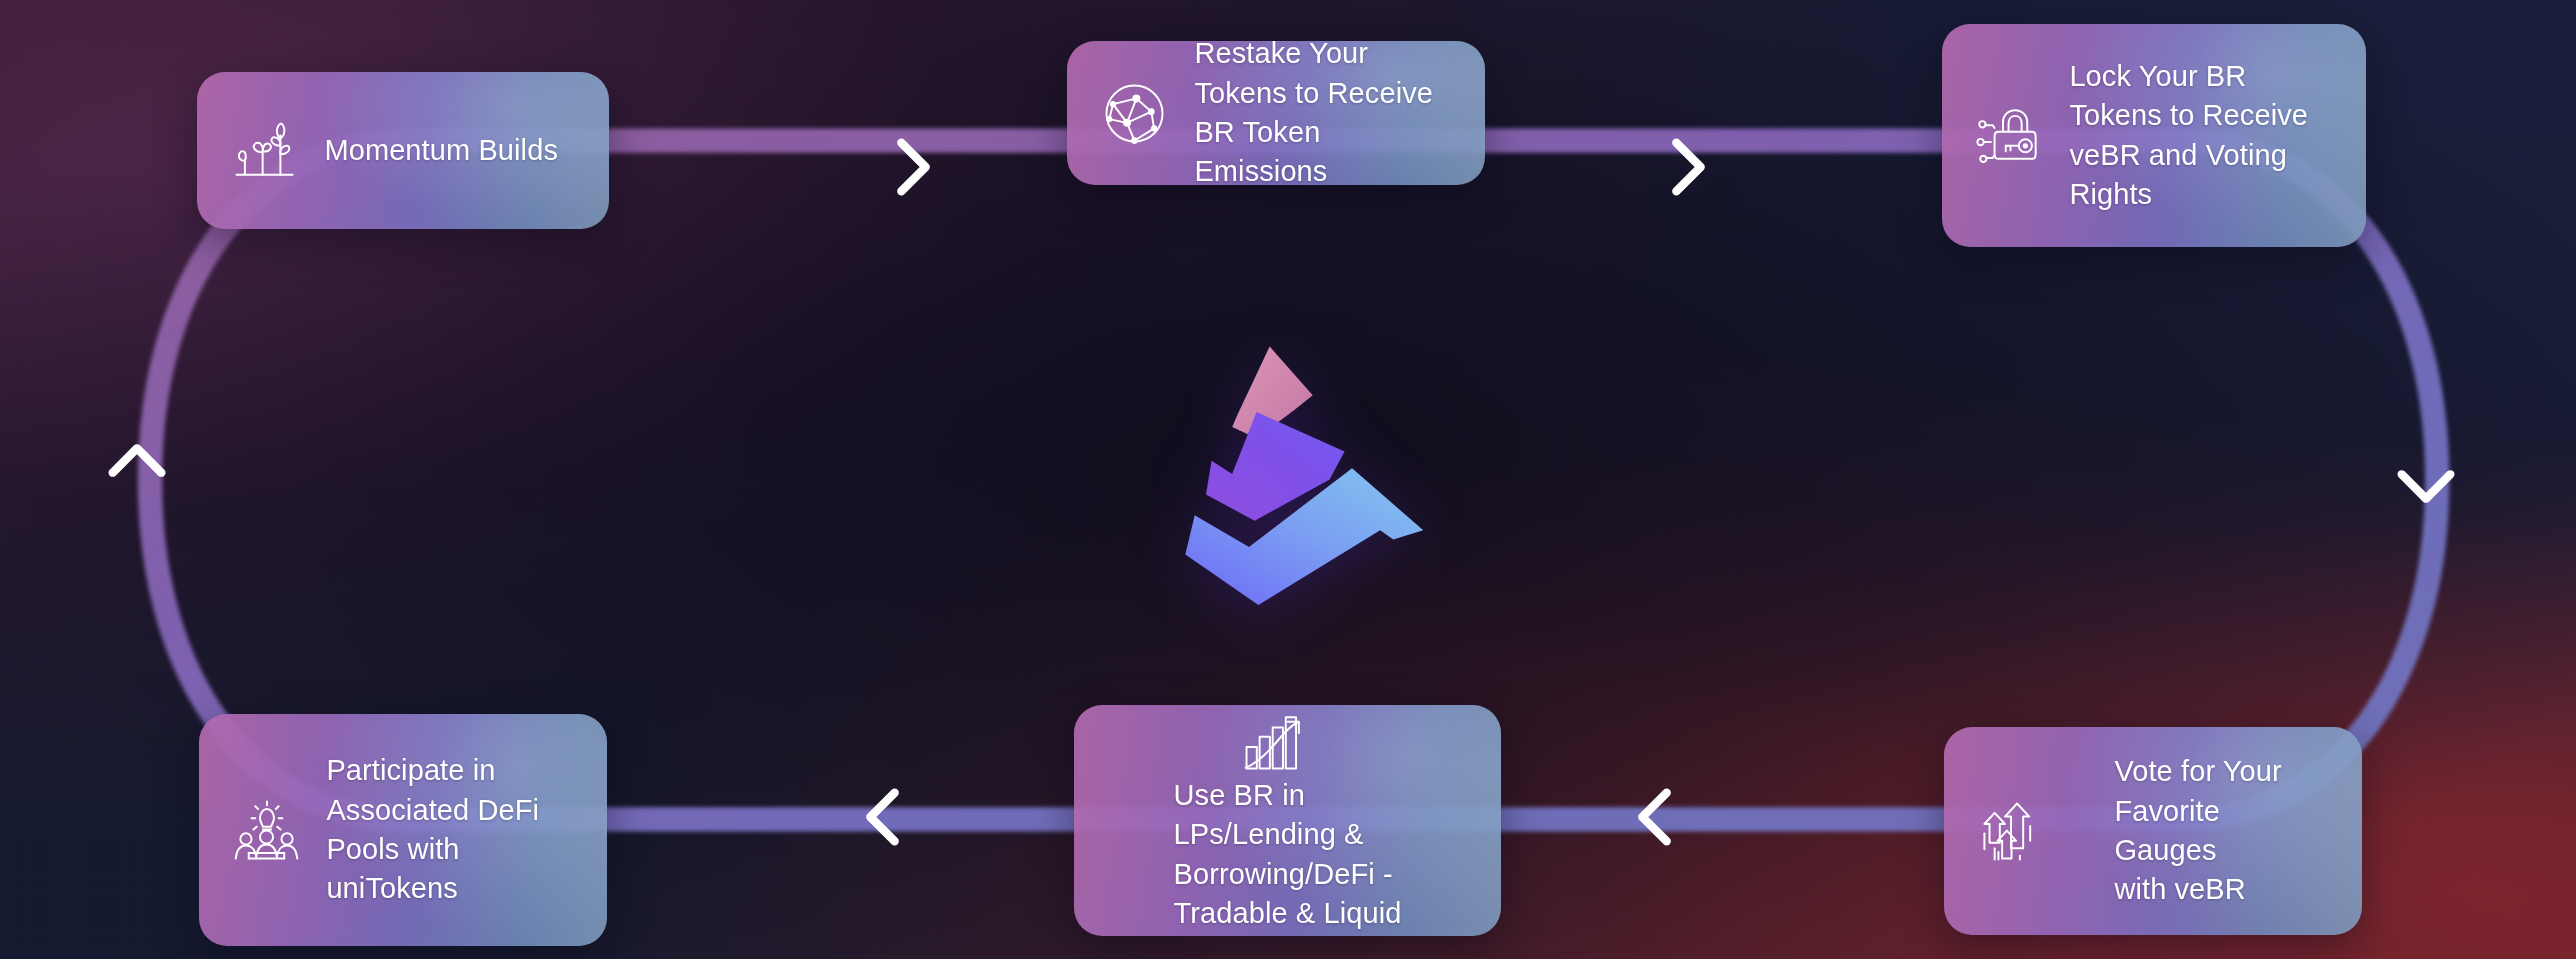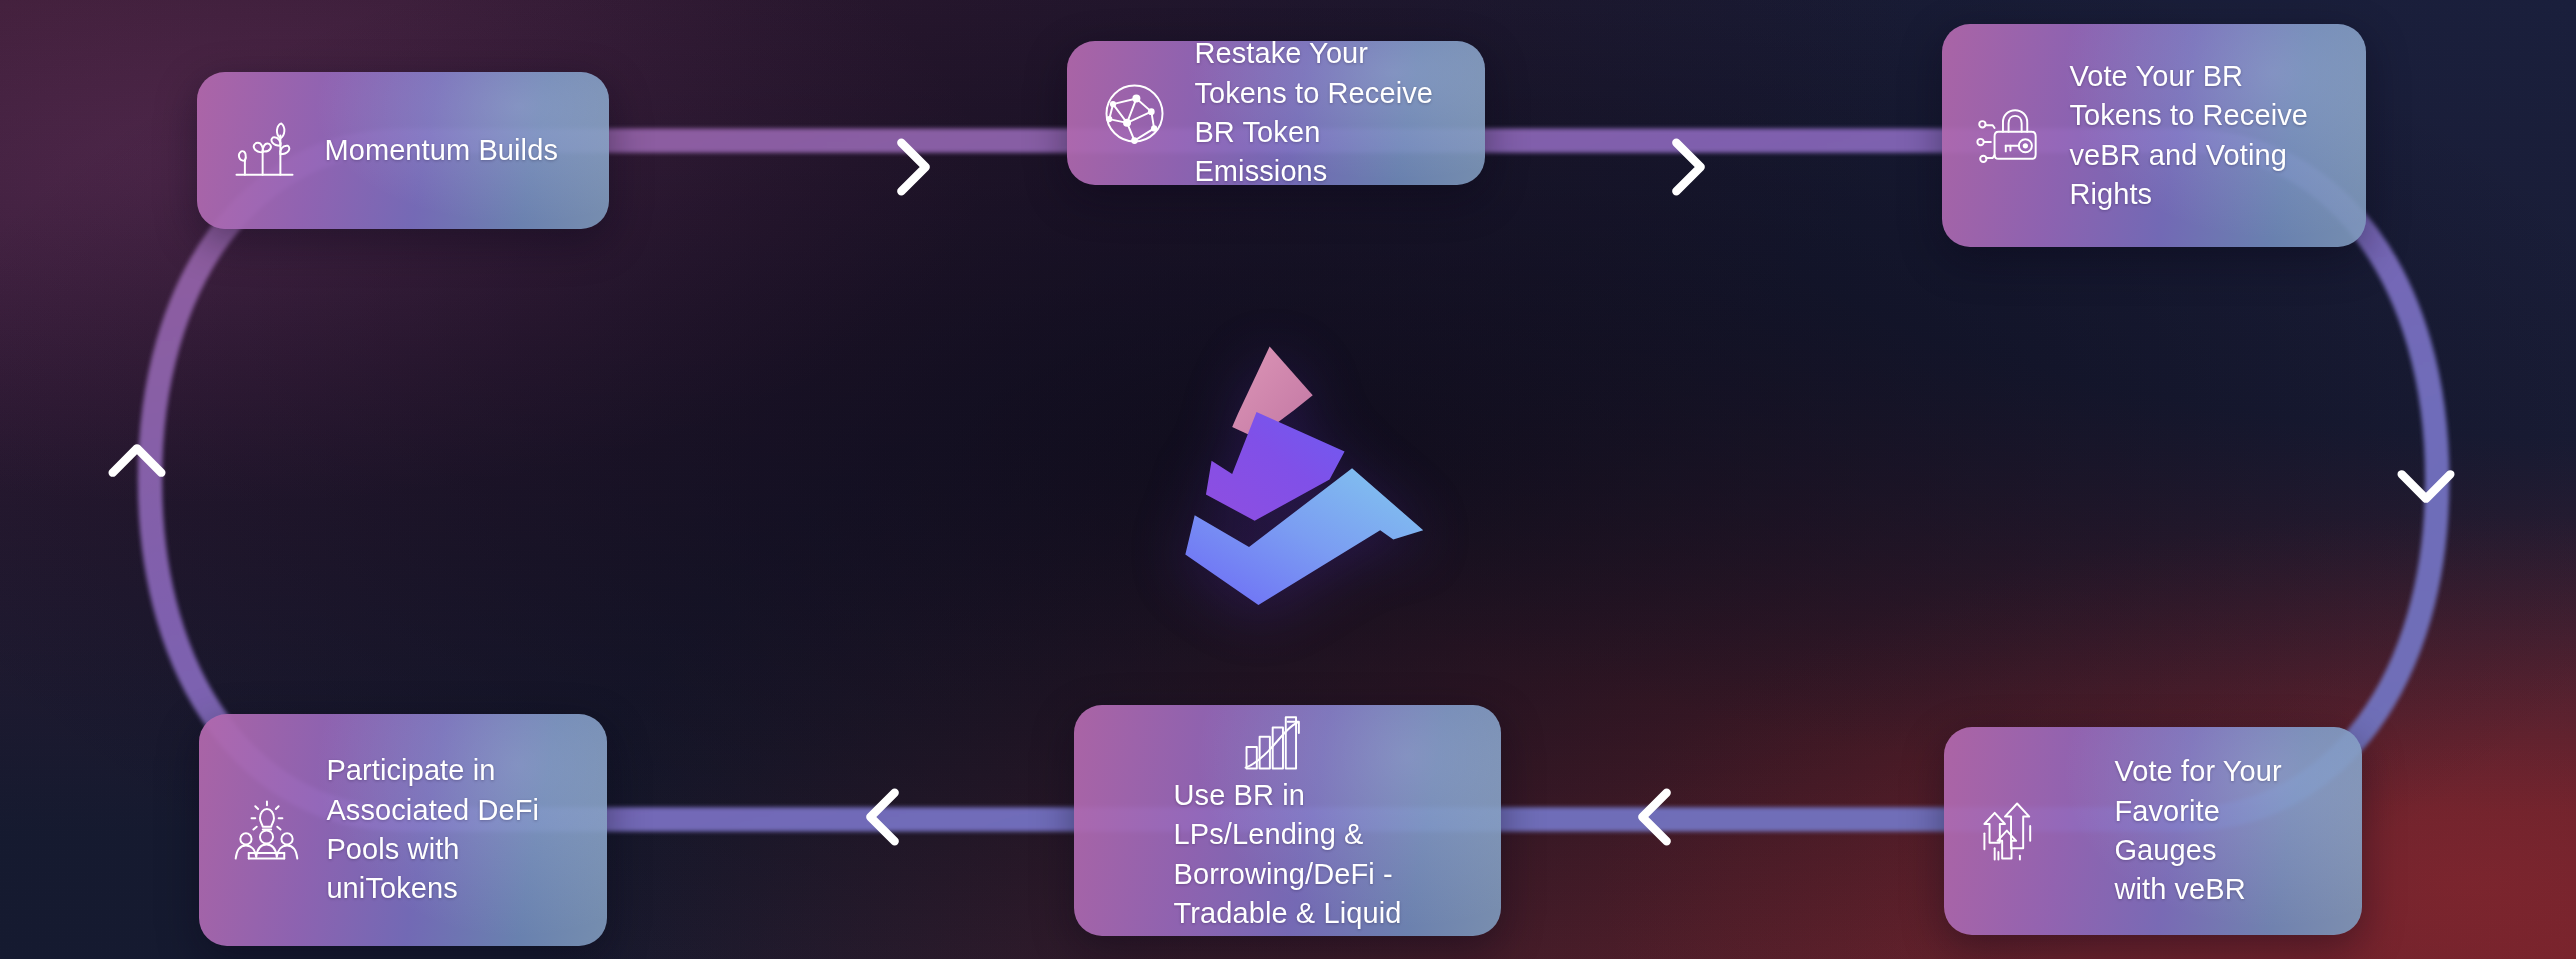--- a/index.html
+++ b/index.html
@@ -295,21 +295,21 @@
         <path d="M39 49 L39 54"></path>
 
         <circle cx="9" cy="26" r="3.4"></circle>
         <circle cx="7" cy="45" r="3.4"></circle>
         <circle cx="10" cy="63" r="3.4"></circle>
         <path d="M12 27 L20 27 L22 30"></path>
         <path d="M11 45 L18 45"></path>
         <path d="M13 62 L20 62 L22 59"></path>
       </svg>
     </span>
-    <span class="card-label">Vote Your BR
+    <span class="card-label">Lock Your BR
 Tokens to Receive
 veBR and Voting
 Rights</span>
   </div>
 
   <div class="card" id="card-vote">
     <span class="card-icon">
       <svg viewBox="0 0 76 76" fill="none" stroke="#ffffff" stroke-width="2.1" stroke-linecap="round" stroke-linejoin="round">
 
         <path d="M9 30 L20 18 L31 30 L25.5 30 L25.5 50 L14.5 50 L14.5 30 Z"></path>

